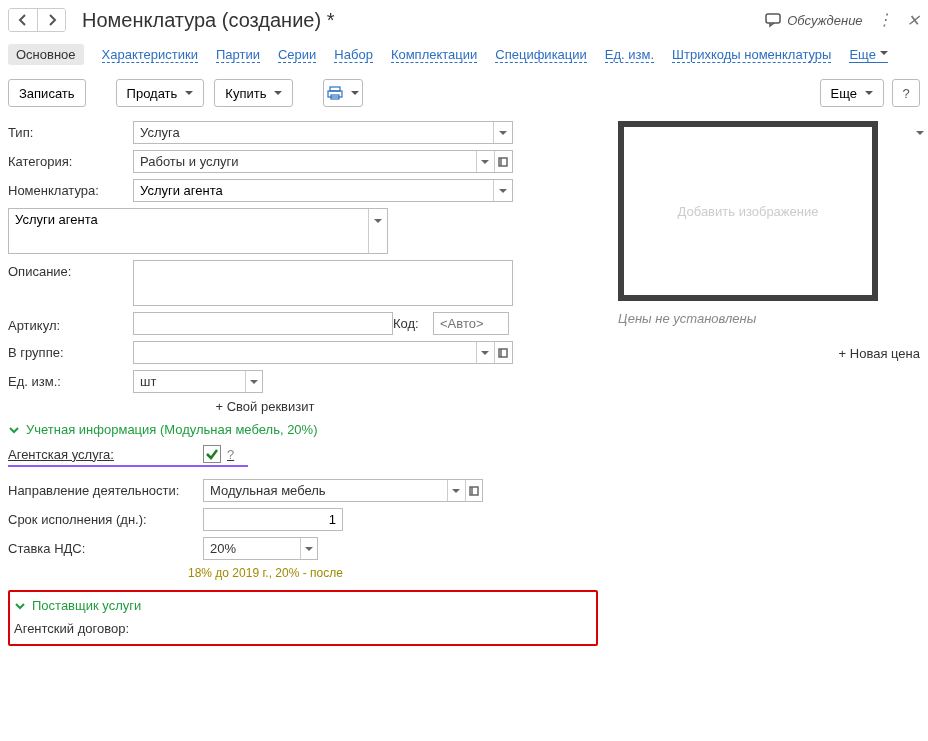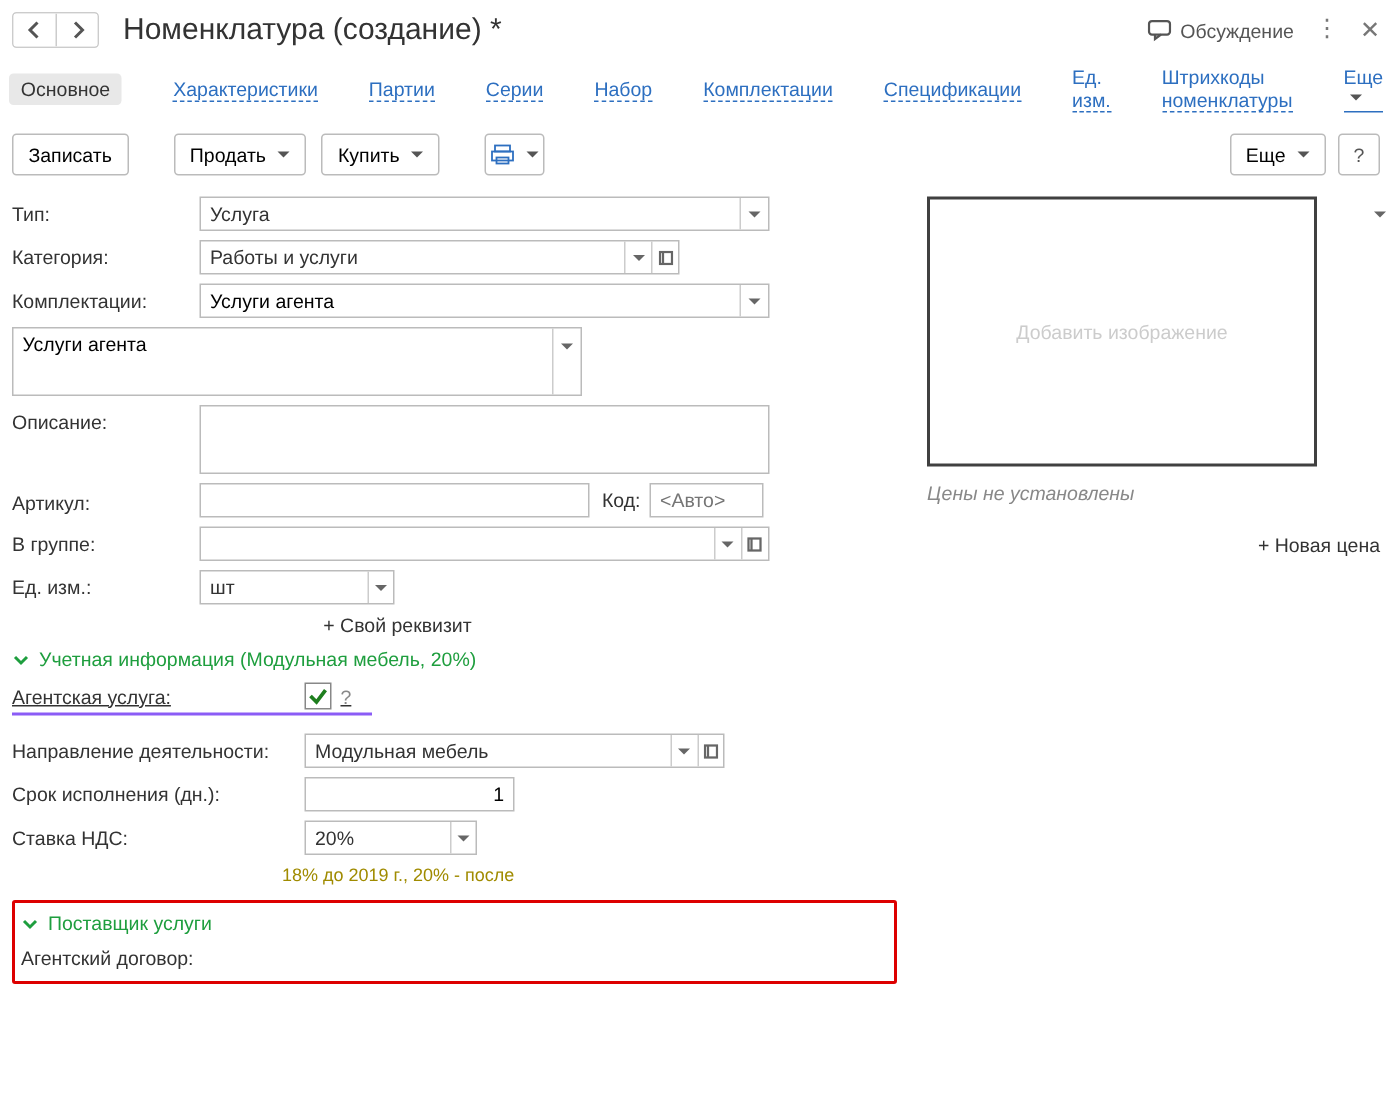--- a/index.html
+++ b/index.html
@@ -4,27 +4,27 @@
 <style>
   * { box-sizing: border-box; }
   html, body { margin:0; padding:0; font-family: Arial, sans-serif; font-size:13px; color:#333; background:#fff; }
   .window { width:928px; height:741px; position:relative; padding:6px 8px; }
   .titlebar { display:flex; align-items:center; gap:8px; padding:2px 0 8px 0; }
   .navbtns { display:flex; border:1px solid #ccc; border-radius:3px; overflow:hidden; }
   .navbtn { width:28px; height:22px; display:flex; align-items:center; justify-content:center; background:#fff; cursor:pointer; }
   .navbtn + .navbtn { border-left:1px solid #ccc; }
   .navbtn svg { width:12px; height:12px; stroke:#555; stroke-width:2; fill:none; }
   .title { font-size:20px; color:#333; flex:1; padding-left:8px;}
-  .title-right { display:flex; align-items:center; gap:14px; color:#555; }
+  .title-right { display:flex; align-items:center; gap:14px; color:#555;font-style:italic; }
   .title-right .iconbtn { display:flex; align-items:center; gap:6px; cursor:pointer; }
   .title-right svg { width:16px; height:16px; stroke:#555; fill:none; stroke-width:1.5; }
   .vdots { font-size:16px; color:#777; cursor:pointer; line-height:1;}
   .closex { font-size:16px; color:#777; cursor:pointer; }
 
-  .tabs { display:flex; align-items:center; gap:34px; padding:4px 0 10px 0; font-size:13px;justify-content:center; }
+  .tabs { display:flex; align-items:center; gap:18px; padding:4px 0 10px 0; font-size:13px; }
   .tabs a { color:#2d6fc0; text-decoration:none; border-bottom:1px dashed #2d6fc0; cursor:pointer; }
   .tab-active { background:#e8e8e8; padding:3px 8px; border-radius:3px; color:#333; }
 
   .toolbar { display:flex; align-items:center; gap:10px; margin:4px 0 14px 0; }
   .btn { height:28px; border:1px solid #bbb; background:#fff; border-radius:3px; padding:0 10px; font-size:13px; cursor:pointer; display:inline-flex; align-items:center; gap:4px; }
   .btn-primary { background:#ffe04a; border-color:#d9b300; font-weight:bold; }
   .btn-drop::after { content:""; display:inline-block; border:4px solid transparent; border-top-color:#555; margin-left:4px; margin-top:4px;}
   .btn-icon { width:40px; justify-content:center; padding:0;}
   .btn-icon svg { width:16px; height:14px; }
   .right-tools { margin-left:auto; display:flex; gap:8px; }
@@ -37,21 +37,21 @@
   .row { display:flex; align-items:flex-start; margin-bottom:6px; }
   .row label { width:125px; padding-top:4px; color:#333; }
   .ctrl { display:flex; border:1px solid #bbb; background:#fff; }
   .ctrl input, .ctrl textarea, .ctrl .text { border:none; outline:none; padding:3px 6px; font-family:inherit; font-size:13px; background:transparent; width:100%; }
   .ctrl .cbtn { width:20px; display:flex; align-items:center; justify-content:center; border-left:1px solid #ccc; cursor:pointer; color:#666; font-size:11px;}
   .ctrl .cbtn svg { width:10px; height:10px; stroke:#666; fill:none; stroke-width:1.5;}
   .triangle-down { width:0;height:0;border:4px solid transparent; border-top-color:#666; margin-top:4px;}
   .ctrl textarea { resize:none; height:44px; }
   .placeholder { color:#aaa; }
 
-  .imgbox { width:260px; height:180px; border:2px solid #404040; display:flex; align-items:center; justify-content:center; color:#ccc; font-size:13px; cursor:pointer; }
+  .imgbox { width:260px; height:180px; border:6px solid #404040; display:flex; align-items:center; justify-content:center; color:#ccc; font-size:13px; cursor:pointer; }
   .gear { position:absolute; right:-4px; top:6px; cursor:pointer; color:#666; display:flex; align-items:center; gap:2px;}
   .nopr { text-align:left; font-style:italic; color:#888; margin-top:10px;}
   .newprice { text-align:right; margin-top:20px; cursor:pointer;}
 
   .link-minor { color:#333; cursor:pointer; }
   .own-req { text-align: center; padding-right: 76px; margin:6px 0 8px 0;}
 
   .section-head { color:#1e9e3e; cursor:pointer; margin:6px 0 8px 0; display:flex; align-items:center; gap:6px;}
   .section-head svg { width:12px; height:12px; stroke:#1e9e3e; fill:none; stroke-width:2;}
 
@@ -138,36 +138,36 @@
         <div class="ctrl" style="width:380px">
           <span class="text">Услуга</span>
           <span class="cbtn">
               <span class="triangle-down"></span>
             </span>
         </div>
       </div>
 
       <div class="row">
         <label>Категория:</label>
-        <div class="ctrl" style="width:320px">
+        <div class="ctrl" style="width:380px">
           <span class="text">Работы и услуги</span>
           <span class="cbtn">
               <span class="triangle-down"></span>
             </span>
           <span class="cbtn">
               <svg viewBox="0 0 10 10">
                 <rect x="1" y="1" width="8" height="8"></rect>
                 <path d="M3 1 L3 9"></path>
               </svg>
             </span>
         </div>
       </div>
 
       <div class="row">
-        <label>Комплектации:</label>
+        <label>Номенклатура:</label>
         <div class="ctrl" style="width:380px">
           <input type="text" value="Услуги агента" style="">
           <span class="cbtn">
               <span class="triangle-down"></span>
             </span>
         </div>
       </div>
 
       <div class="row">
         <div class="ctrl" style="width:380px">
@@ -183,21 +183,21 @@
         <div class="ctrl" style="width:380px">
           <textarea style=""></textarea>
         </div>
       </div>
 
       <div class="row" style="align-items:center">
         <label>Артикул:</label>
         <div class="ctrl" style="width:260px">
           <input type="text" style="">
         </div>
-        <label style="width:40px; text-align:right; padding-right:6px; padding-top:0">Код:</label>
+        <label style="width:40px; text-align:left; padding-right:6px; padding-top:0">Код:</label>
         <div class="ctrl" style="width:76px">
           <input type="text" class="placeholder" placeholder="&lt;Авто&gt;" style="">
         </div>
       </div>
 
       <div class="row">
         <label>В группе:</label>
         <div class="ctrl" style="width:380px">
           <input type="text" style="">
           <span class="cbtn">

